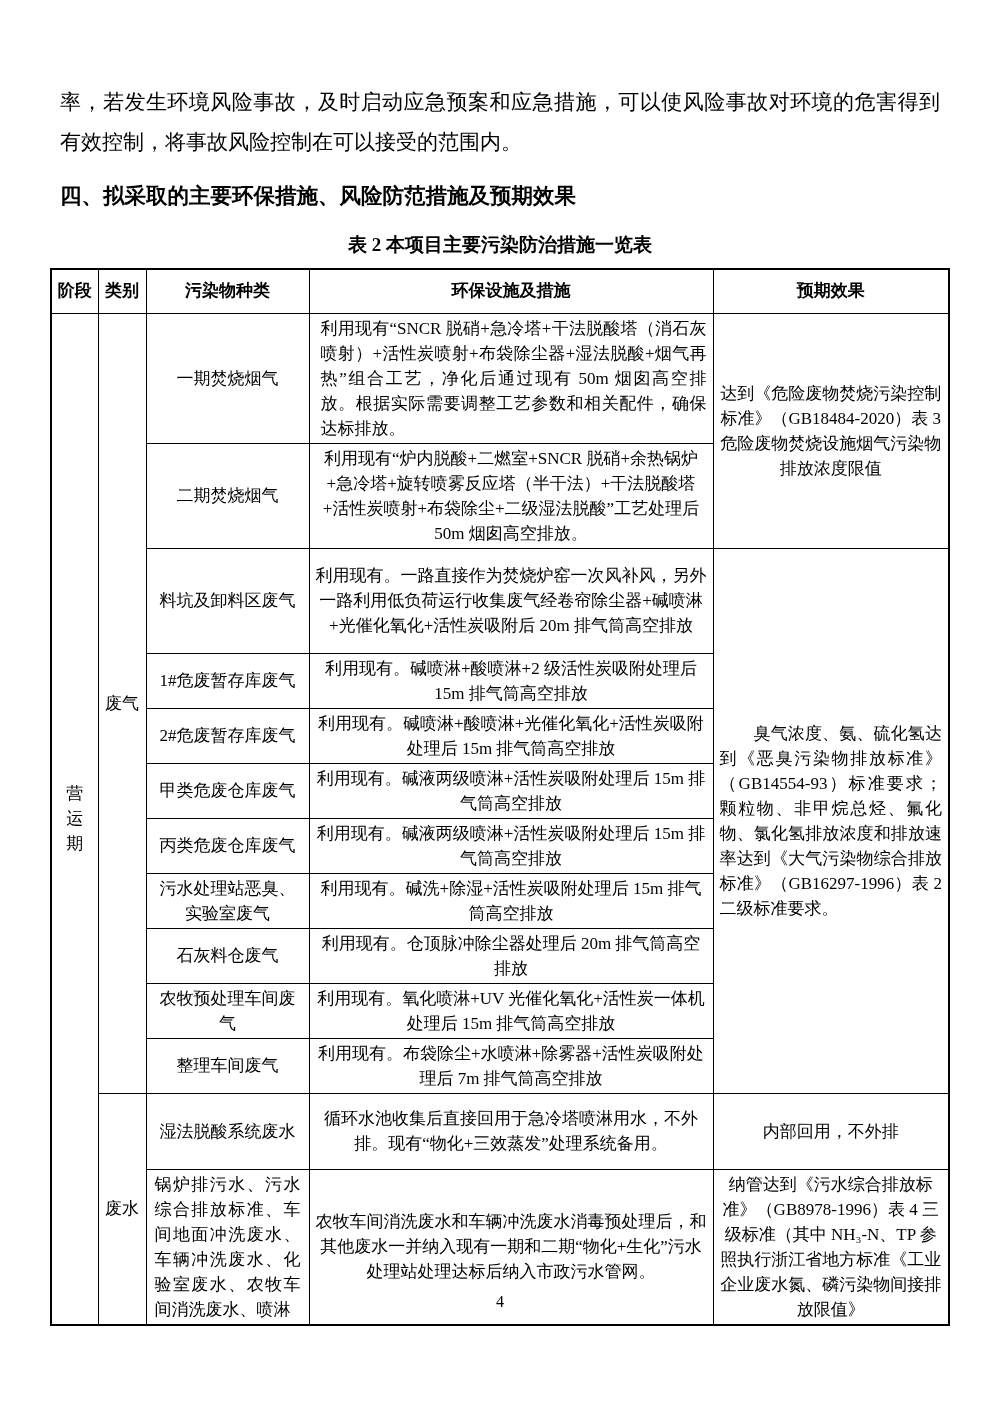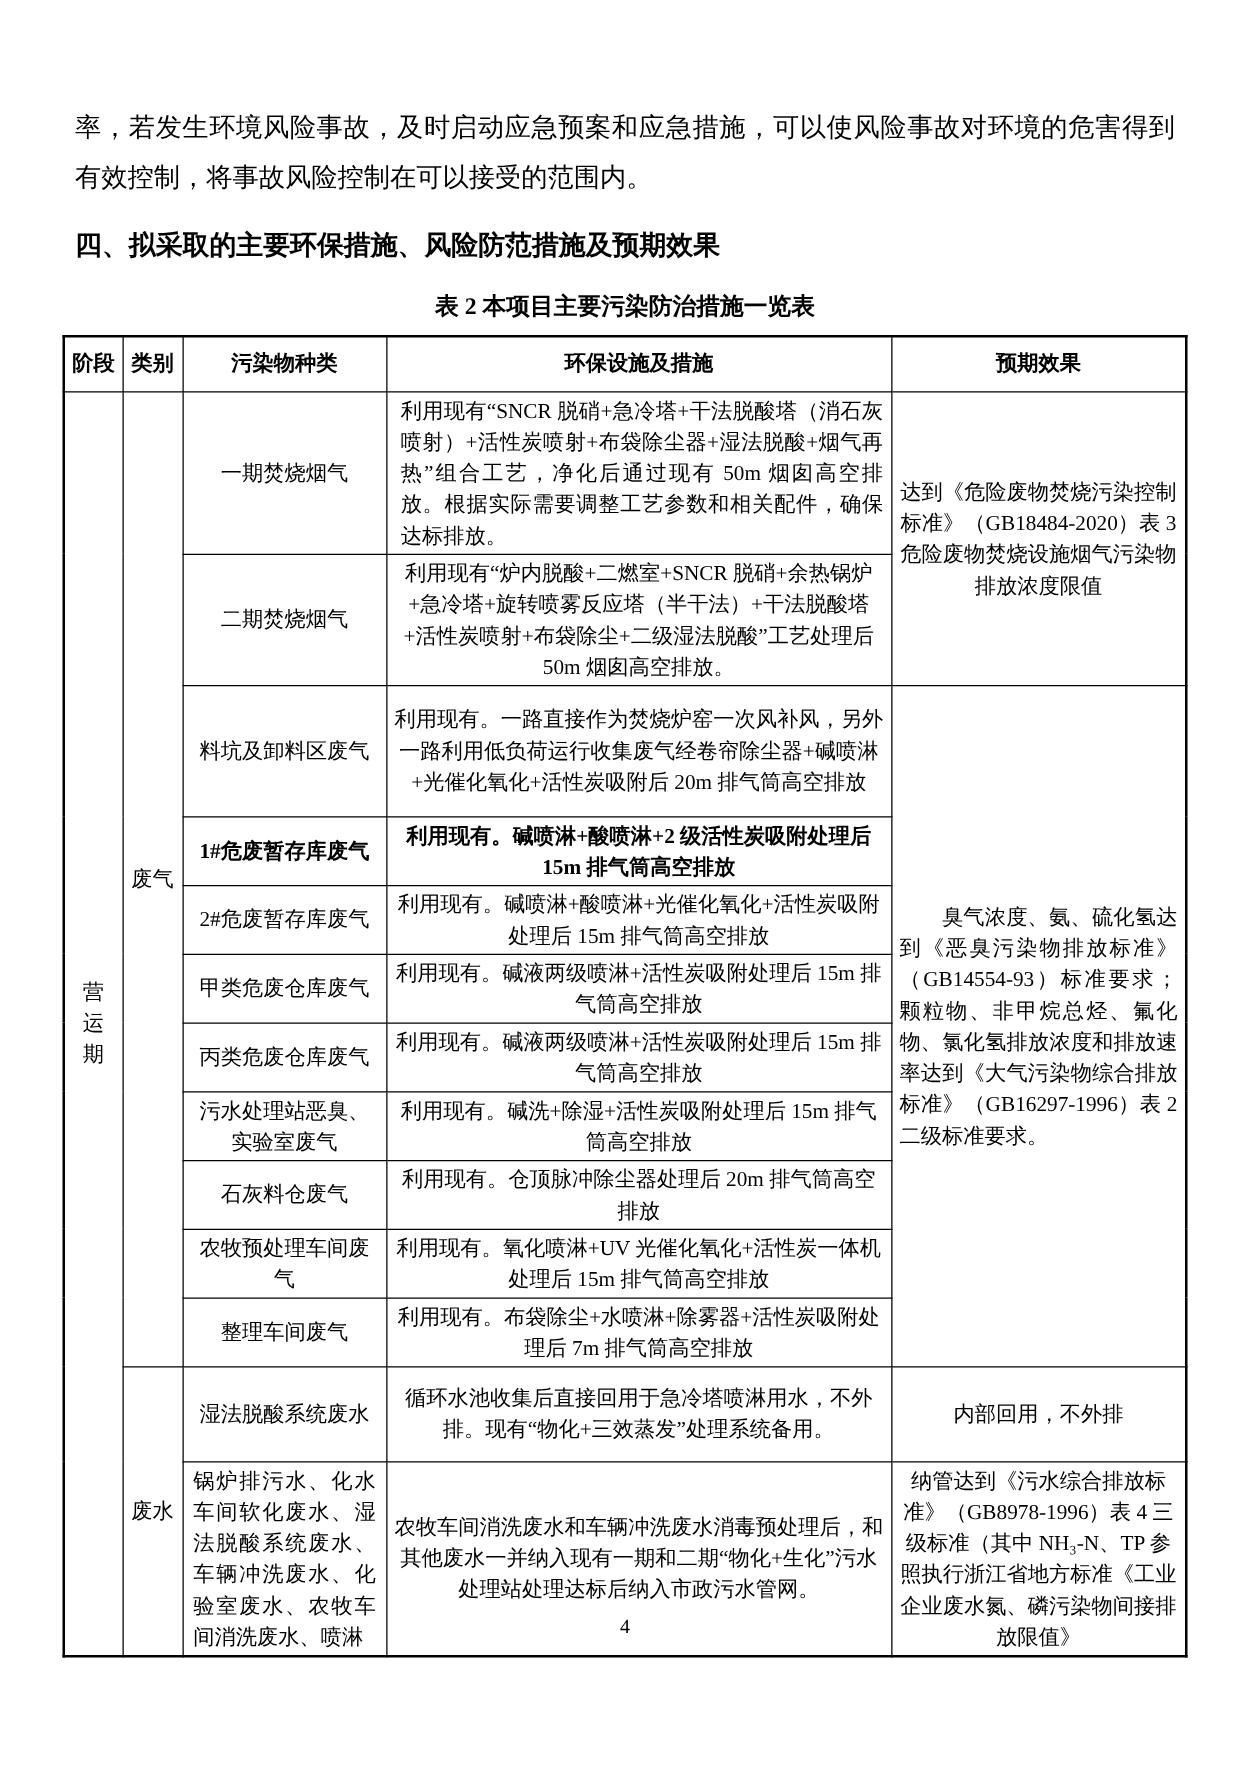--- a/index.html
+++ b/index.html
@@ -54,21 +54,21 @@
     overflow: hidden;
     margin-left: 35px;
   }
   table.measures thead tr { height: 44px; }
   table.measures th { font-weight: bold; line-height: 22px; padding: 2px 2px; }
 
   
   tbody tr:nth-child(1)  { height: 118px; }
   tbody tr:nth-child(2)  { height: 92px; }
   tbody tr:nth-child(3)  { height: 105px; }
-  tbody tr:nth-child(4)  { height: 55px; font-weight: bold; }
+  tbody tr:nth-child(4)  { height: 55px; }
   tbody tr:nth-child(5)  { height: 53px; padding-left: 16px; }
   tbody tr:nth-child(6)  { height: 53px; }
   tbody tr:nth-child(7)  { height: 52px; }
   tbody tr:nth-child(8)  { height: 54px; }
   tbody tr:nth-child(9)  { height: 53px; }
   tbody tr:nth-child(10) { height: 55px; }
   tbody tr:nth-child(11) { height: 52px; }
   tbody tr:nth-child(12) { height: 76px; }
   tbody tr:nth-child(13) { height: 142px; }
 
@@ -170,21 +170,21 @@
         <td class="pollutant">整理车间废气</td>
         <td class="measure">利用现有。布袋除尘+水喷淋+除雾器+活性炭吸附处理后 7m 排气筒高空排放</td>
       </tr>
       <tr>
         <td class="vlabel" rowspan="2">废水</td>
         <td class="pollutant">湿法脱酸系统废水</td>
         <td class="measure">循环水池收集后直接回用于急冷塔喷淋用水，不外排。现有“物化+三效蒸发”处理系统备用。</td>
         <td class="effect">内部回用，不外排</td>
       </tr>
       <tr>
-        <td class="pollutant justify">锅炉排污水、化水车间软化废水、湿法脱酸系统废水、车辆冲洗废水、化验室废水、农牧车间消洗废水、喷淋</td>
+        <td class="pollutant justify">锅炉排污水、污水综合排放标准、车间地面冲洗废水、车辆冲洗废水、化验室废水、农牧车间消洗废水、喷淋</td>
         <td class="measure">农牧车间消洗废水和车辆冲洗废水消毒预处理后，和其他废水一并纳入现有一期和二期“物化+生化”污水处理站处理达标后纳入市政污水管网。</td>
         <td class="effect">纳管达到《污水综合排放标准》（GB8978-1996）表 4 三级标准（其中 NH₃-N、TP 参照执行浙江省地方标准《工业企业废水氮、磷污染物间接排放限值》</td>
       </tr>
     </tbody>
   </table>
 
   <div class="footer-pagenum">4</div>
 
 </div>
 

